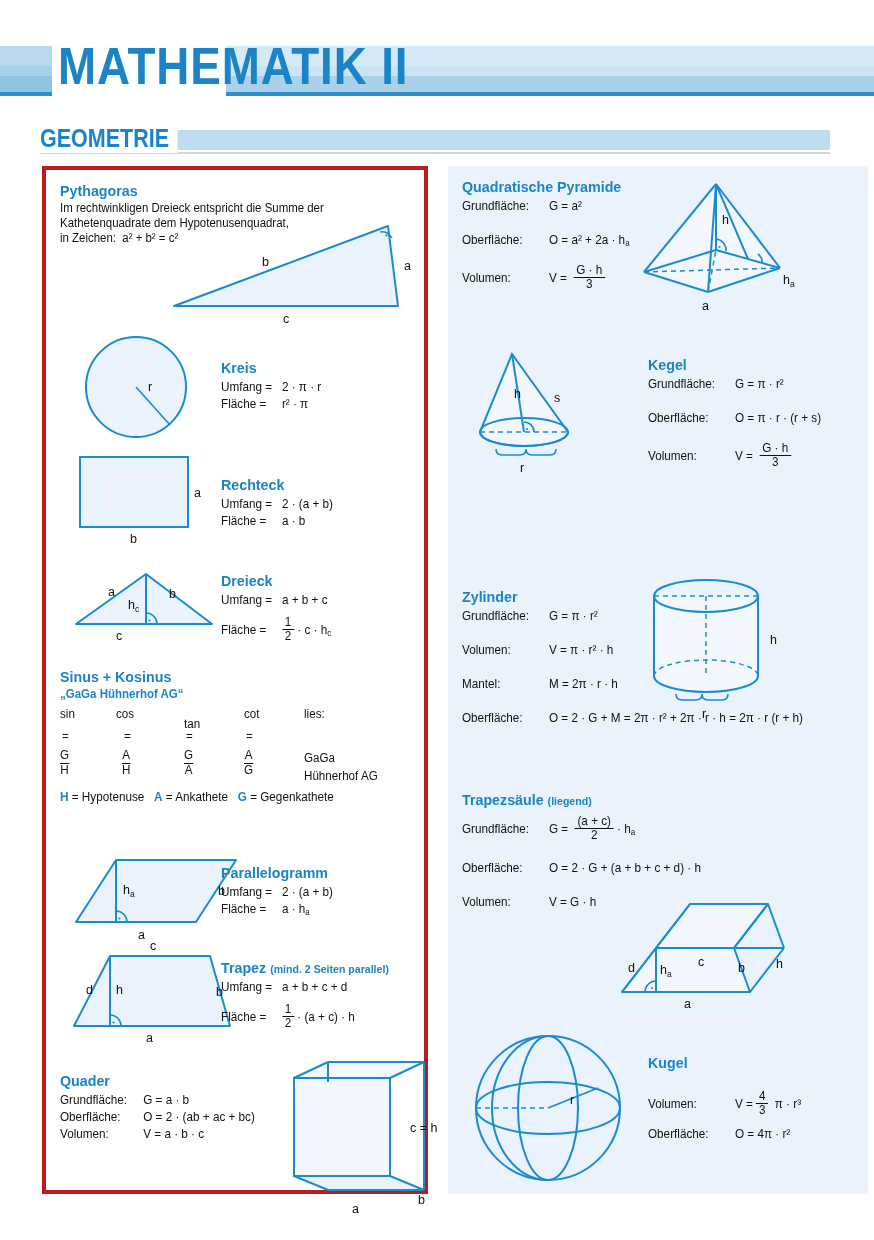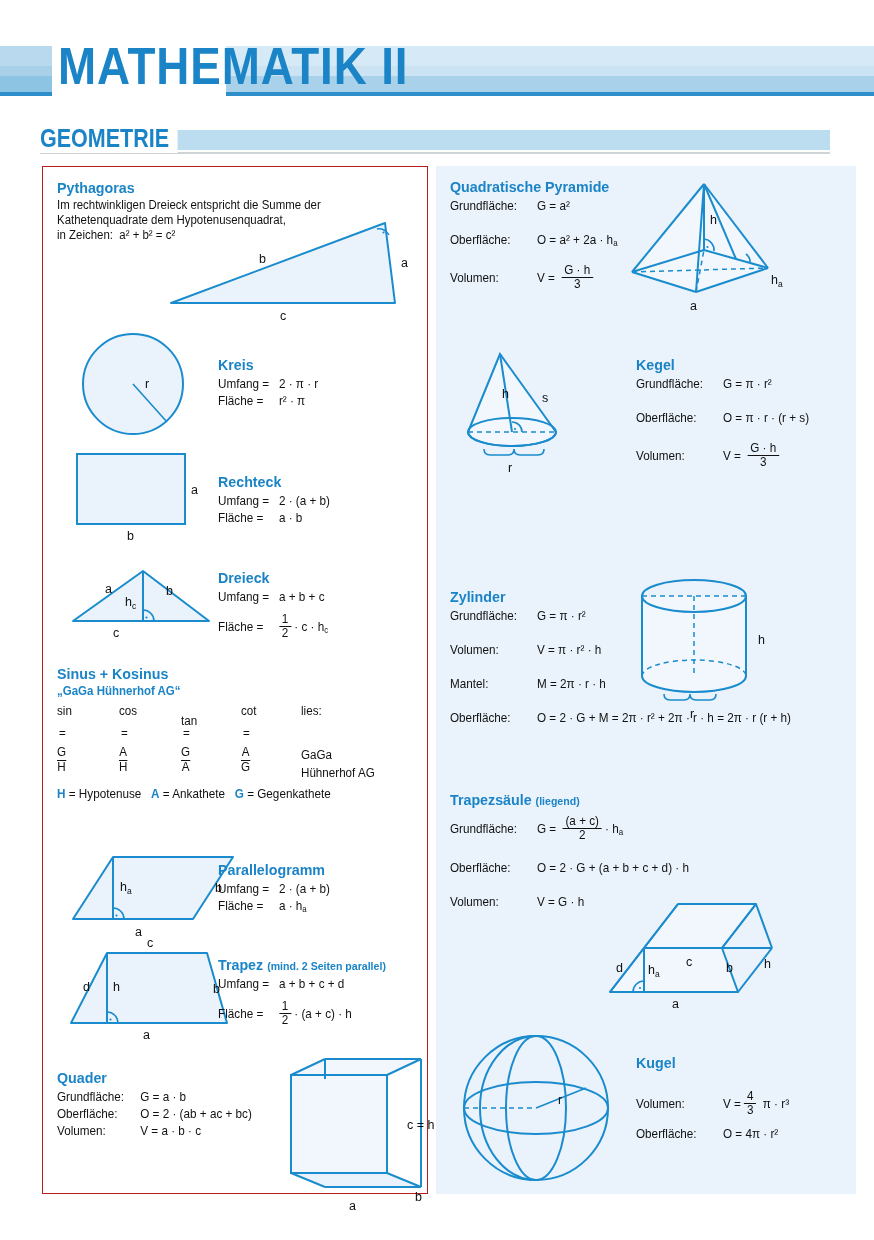--- a/index.html
+++ b/index.html
@@ -87,27 +87,27 @@
     padding-right: 10px;
     white-space: nowrap;
   }
 
   
   .col-left {
     position: absolute;
     left: 42px; top: 166px;
     width: 386px; height: 1028px;
     background: #ffffff;
-    border: 1px solid #b91c1c;
+    border: 4px solid #b91c1c;
     box-sizing: border-box;
     text-decoration: underline;
   }
   .col-right {
     position: absolute;
-    left: 436px; top: 166px;
+    left: 448px; top: 166px;
     width: 420px; height: 1028px;
     background: #eaf2fb;
   }
 
   
   .h-topic {
     font-size: 15.5px;
     font-weight: bold;
     color: #1a84c7;
     font-family: "Liberation Sans Narrow", "Liberation Sans", sans-serif;
@@ -283,21 +283,21 @@
 
     <div class="abs" style="left:14px; top:537px;">
       <div style="position:relative; width:330px; height:96px;">
 
         <div class="abs trig-cell" style="left:0px; top:0px;">sin</div>
         <div class="abs trig-cell" style="left:2px; top:22px;">=</div>
         <div class="abs trig-cell" style="left:0px; top:42px;">
           <span class="fracline"><span class="num">G</span><span class="den">H</span></span>
         </div>
 
-        <div class="abs trig-cell" style="left:62px; top:0px;">cos</div>
+        <div class="abs trig-cell" style="left:56px; top:0px;">cos</div>
         <div class="abs trig-cell" style="left:64px; top:22px;">=</div>
         <div class="abs trig-cell" style="left:62px; top:42px;">
           <span class="fracline"><span class="num">A</span><span class="den">H</span></span>
         </div>
 
         <div class="abs trig-cell" style="left:124px; top:10px;">tan</div>
         <div class="abs trig-cell" style="left:126px; top:22px;">=</div>
         <div class="abs trig-cell" style="left:124px; top:42px;">
           <span class="fracline"><span class="num">G</span><span class="den">A</span></span>
         </div>

